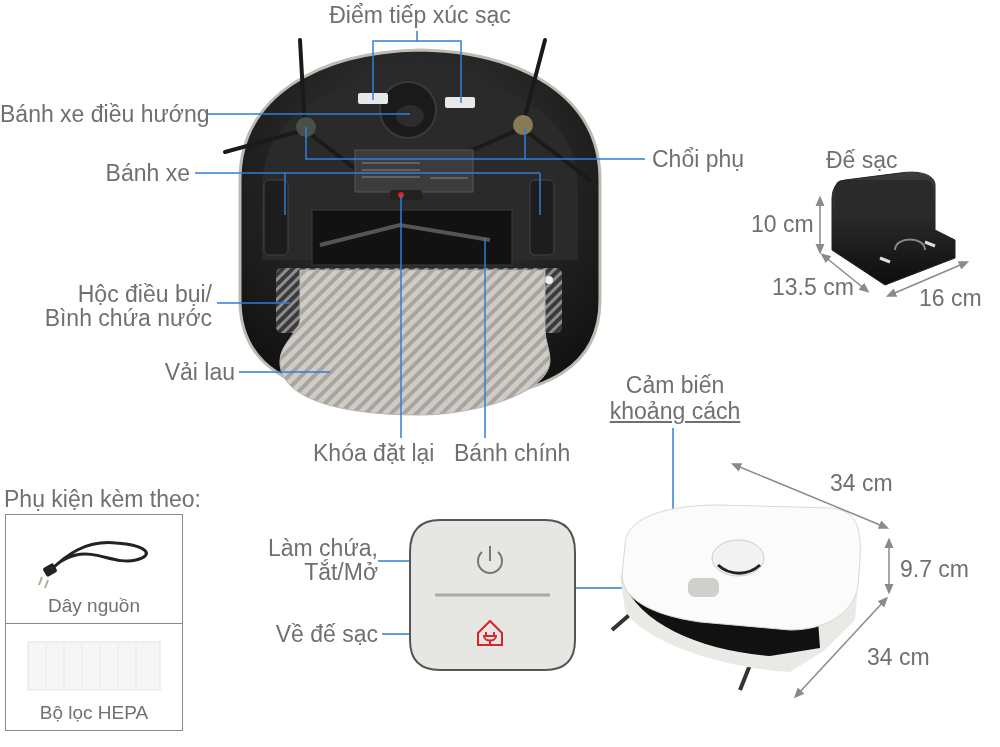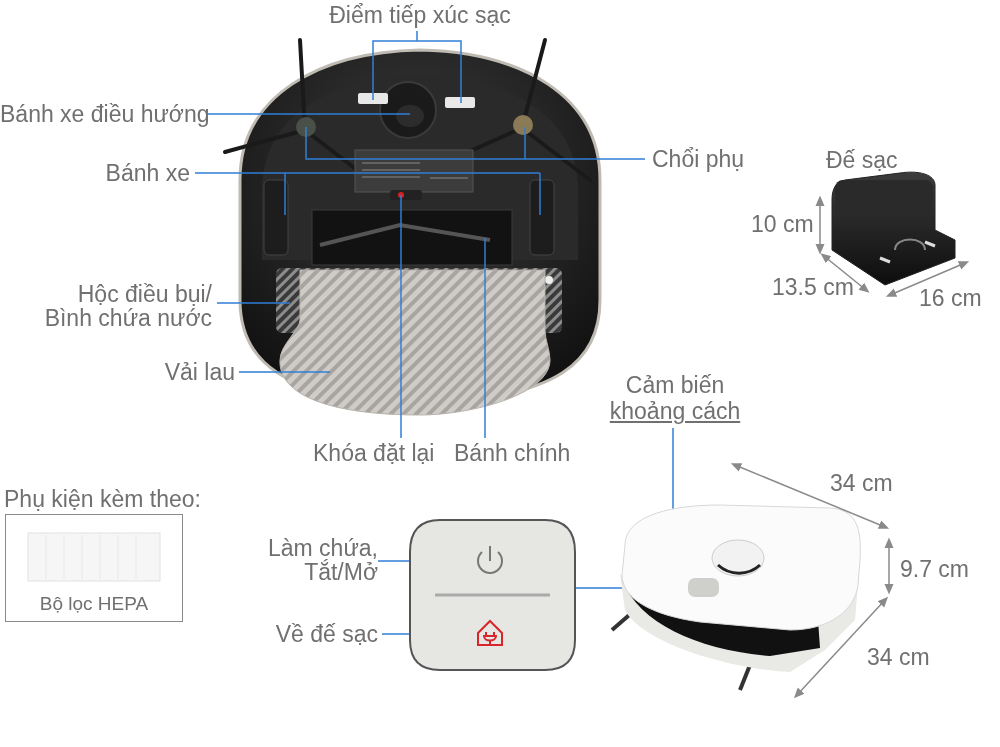--- a/index.html
+++ b/index.html
@@ -183,20 +183,29 @@
 <div class="lbl" style="left:900px;top:558px;">9.7 cm</div>
 <div class="lbl" style="left:867px;top:646px;">34 cm</div>
 
 <div class="lbl r" style="left:240px;top:537px;width:138px;">Làm chứa,</div>
 <div class="lbl r" style="left:240px;top:561px;width:138px;">Tắt/Mở</div>
 <div class="lbl r" style="left:240px;top:623px;width:138px;">Về đế sạc</div>
 
 <div class="lbl" style="left:4px;top:488px;">Phụ kiện kèm theo:</div>
 <div class="acc-box" style="top:514px;">
   <div class="acc-cell">
+    <svg width="176" height="70" style="position:absolute;left:0;top:10px;">
+      <path d="M45,45 C60,30 80,15 110,18 C140,20 150,30 130,35 C110,40 90,25 70,30 C55,34 50,40 45,45" stroke="#222" stroke-width="3" fill="none"></path>
+      <rect x="38" y="40" width="12" height="10" rx="2" fill="#222" transform="rotate(-30 44 45)"></rect>
+      <line x1="36" y1="52" x2="33" y2="60" stroke="#aa9" stroke-width="2"></line>
+      <line x1="42" y1="55" x2="39" y2="63" stroke="#aa9" stroke-width="2"></line>
+    </svg>
+    <div class="cap">Dây nguồn</div>
+  </div>
+  <div class="acc-cell">
     <svg width="176" height="70" style="position:absolute;left:0;top:8px;">
       <rect x="22" y="10" width="132" height="48" fill="#f6f6f6" stroke="#e2e2e2"></rect>
       <g stroke="#e8e8e8" stroke-width="1">
         <line x1="40" y1="12" x2="40" y2="56"></line>
           <line x1="58" y1="12" x2="58" y2="56"></line>
         <line x1="76" y1="12" x2="76" y2="56"></line>
           <line x1="94" y1="12" x2="94" y2="56"></line>
         <line x1="112" y1="12" x2="112" y2="56"></line>
           <line x1="130" y1="12" x2="130" y2="56"></line>
       </g>

